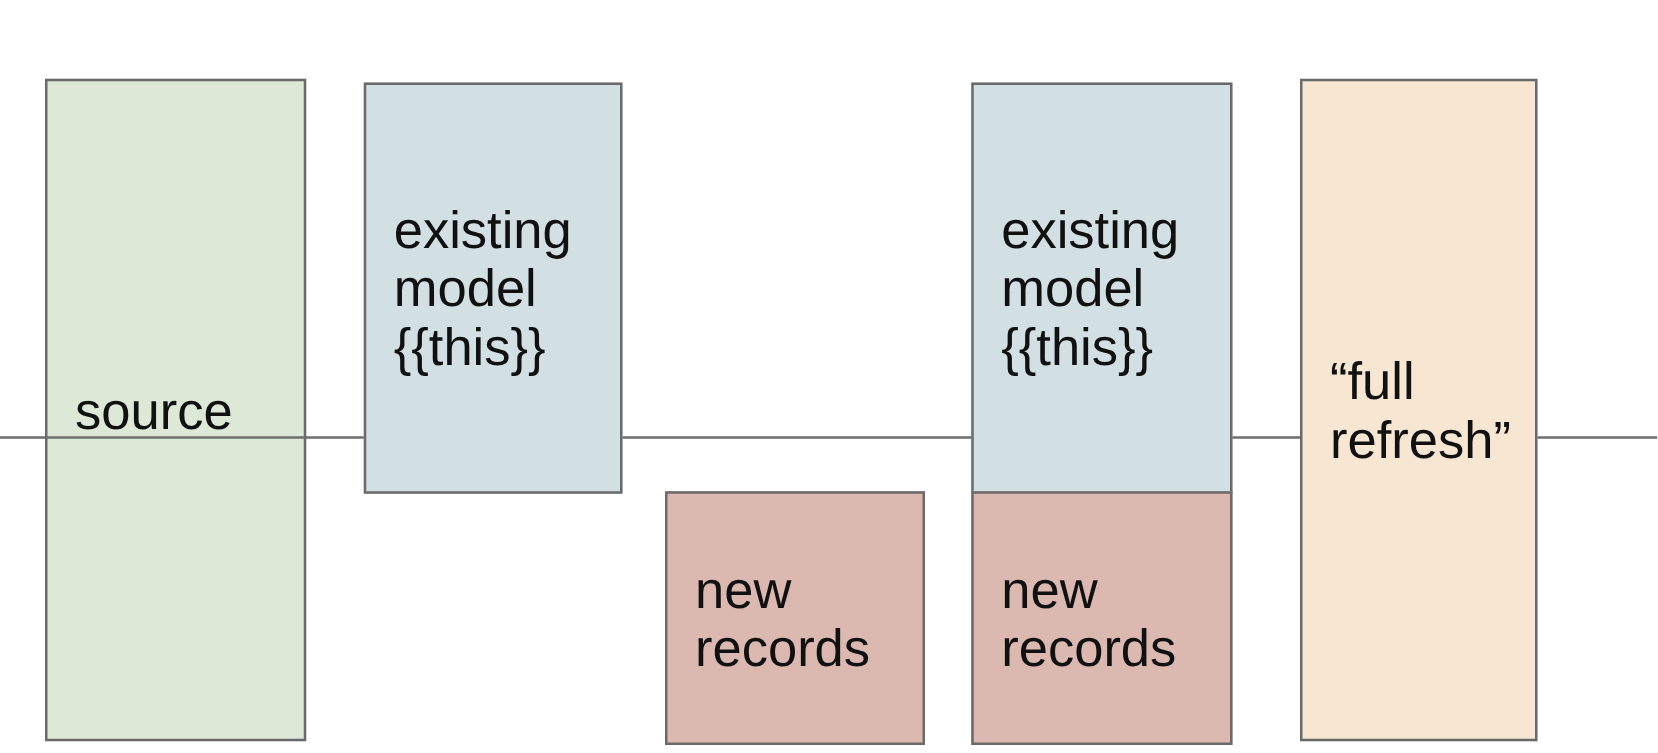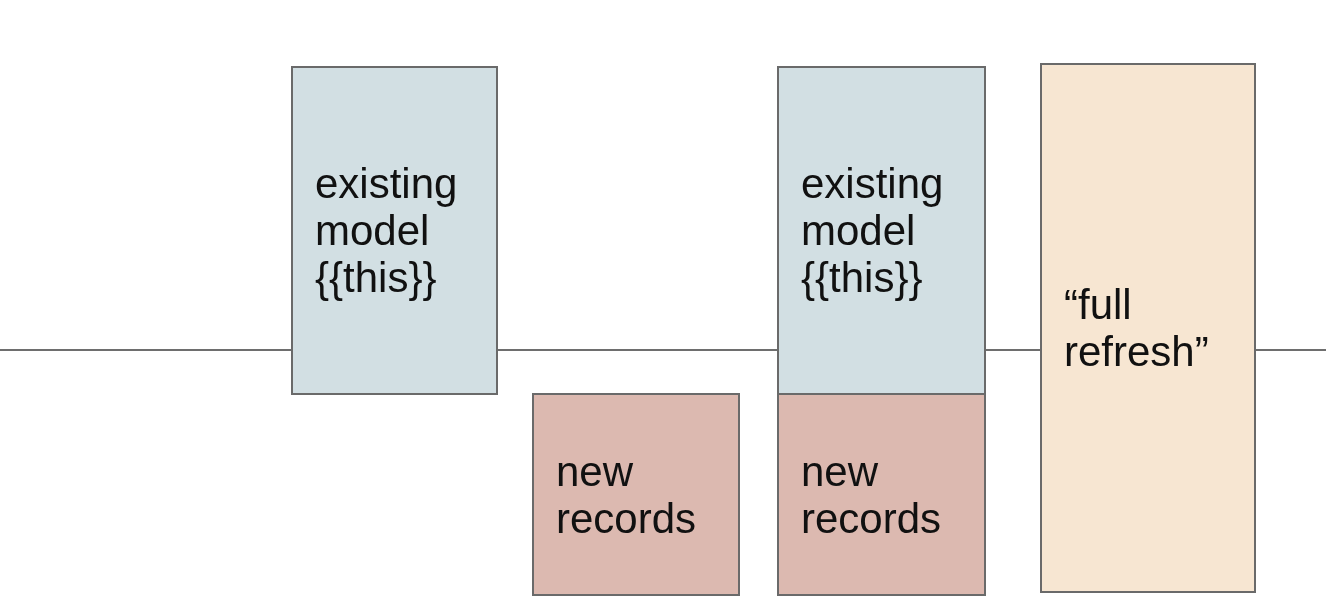--- a/index.html
+++ b/index.html
@@ -30,36 +30,39 @@
     white-space: pre-line;
     padding: 0 14px 0 22px;
     letter-spacing: 0;
   }
   
   .box-source          { left: 36px;   top: 19px;  width: 209px; height: 530px; z-index: 1; }
   .box-existing-1      { left: 291px;  top: 22px;  width: 207px; height: 329px; z-index: 3; }
   .box-new-records-1   { left: 532px;  top: 349px; width: 208px; height: 203px; z-index: 3; }
   .box-existing-2      { left: 777px;  top: 22px;  width: 209px; height: 329px; z-index: 3; }
   .box-new-records-2   { left: 777px;  top: 349px; width: 209px; height: 203px; z-index: 3; }
-  .box-full-refresh    { left: 1040px; top: 19px;  width: 216px; height: 530px; z-index: 3; }
+  .box-full-refresh    { left: 1040px; top: 19px;  width: 190px; height: 530px; z-index: 3; }
   .timeline {
     position: absolute;
     left: 0;
     top: 349px;
     width: 1326px;
     height: 2px;
     background: #6e6e6e;
     z-index: 2;
   }
 </style>
 </head>
 <body>
 
 <div class="canvas">
 
+  <div class="box box-source" style="background-color: rgb(221, 232, 214);">
+    <span class="label">source</span>
+  </div>
 
   <div class="timeline" style="background-color: rgb(110, 110, 110);"></div>
 
   <div class="box box-existing-1" style="background-color: rgb(210, 223, 227);">
     <span class="label">existing
 model
 {{this}}</span>
   </div>
 
   <div class="box box-new-records-1" style="background-color: rgb(220, 185, 176);">

